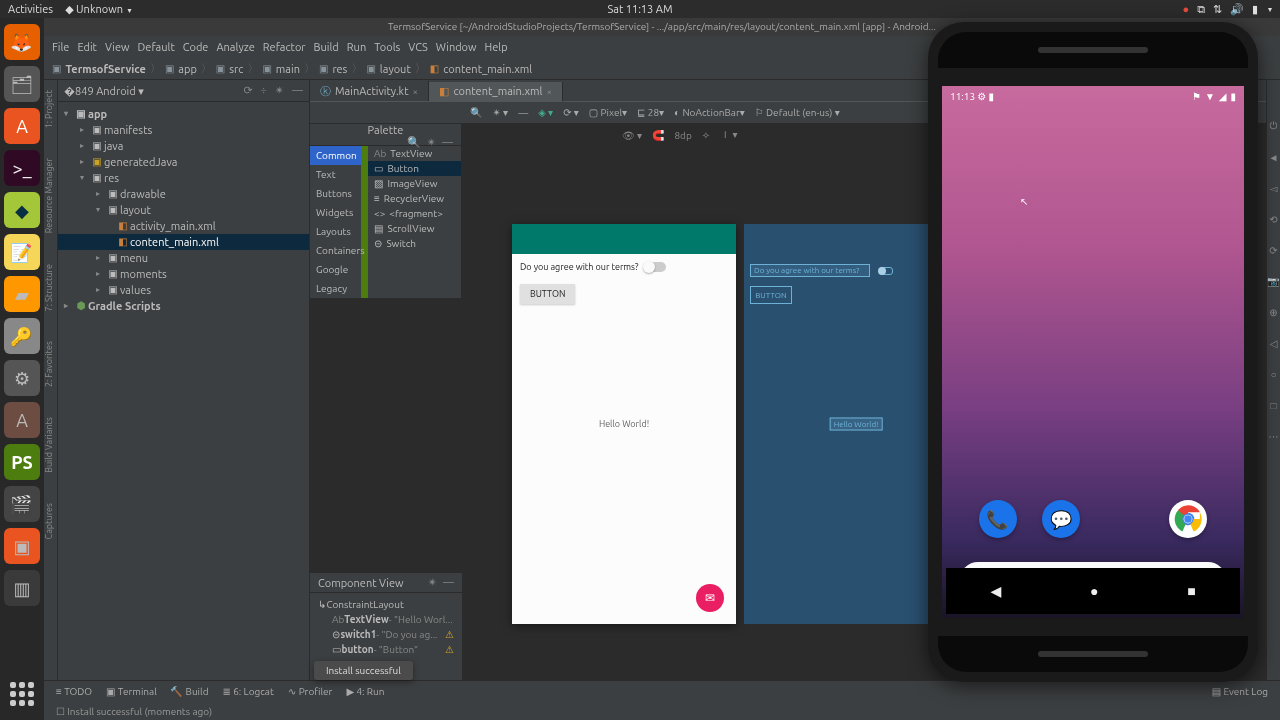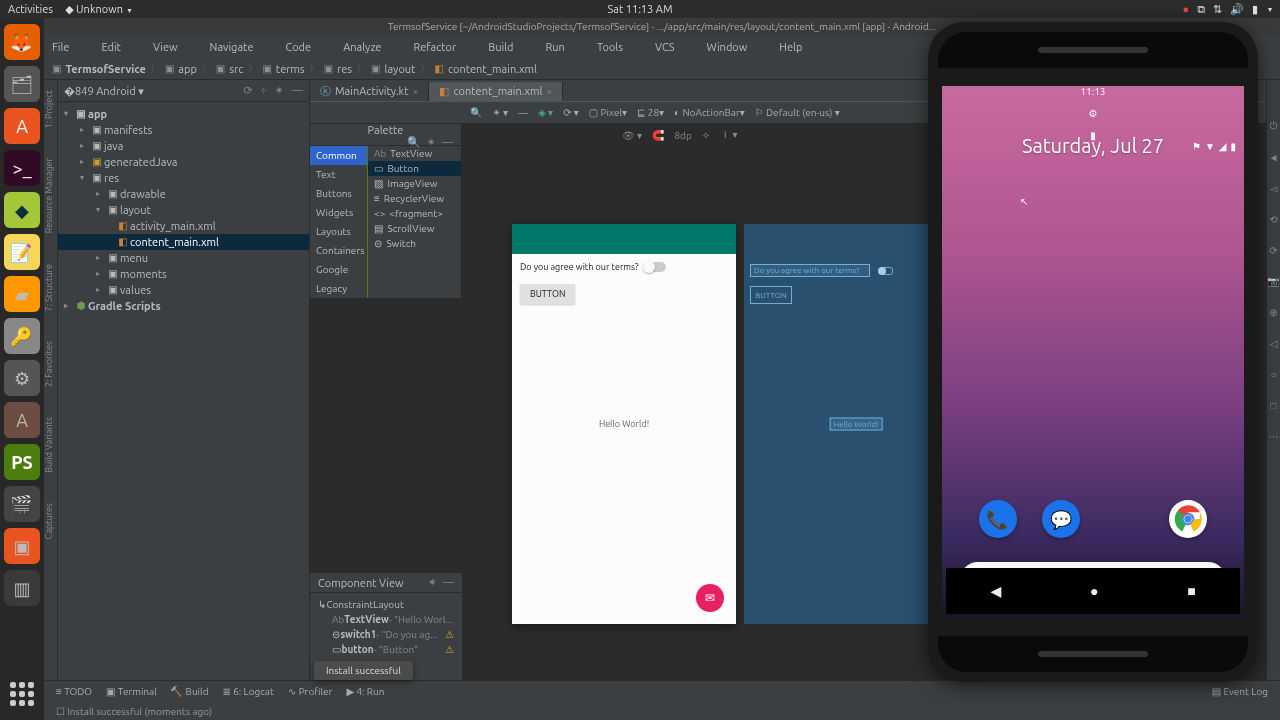--- a/index.html
+++ b/index.html
@@ -26,21 +26,21 @@
 .updater { background: #6d4c41; }
 .ps { background: #4d7c0f; color:#fff; font-weight:bold; font-size:12px; }
 .cine { background: #444; }
 .gnomes { background: #3a3a3a; }
 .apps { width:36px; height:36px; display:grid; grid-template-columns: repeat(3,1fr); gap:3px; padding:6px; margin-top: auto; margin-bottom: 8px;}
 .apps div { background:#ccc; border-radius:2px; }
 
 
 .ide { position: absolute; left: 44px; top: 18px; right: 0; bottom: 0; background: #84cc16; display: flex; flex-direction: column; }
 .titlebar { height: 18px; background: #3a3a3a; color: #aaa; text-align: center; font-size: 10px; line-height: 18px; white-space: nowrap; overflow: hidden; }
-.menubar { height: 22px; background: #3c3f41; display: flex; align-items: center; gap: 32px; padding: 0 8px; font-size: 11px; color: #bbb; }
+.menubar { height: 22px; background: #3c3f41; display: flex; align-items: center; gap: 8px; padding: 0 8px; font-size: 11px; color: #bbb; }
 .breadcrumb { height: 22px; background: #3c3f41; border-bottom: 1px solid #2b2b2b; display: flex; align-items: center; gap: 4px; padding: 0 8px; font-size: 11px; }
 .breadcrumb .sep { color: #666; }
 .breadcrumb .folder-ico { color: #87939a; font-size: 10px; }
 
 .ide-body { flex: 1; display: flex; min-height: 0; }
 
 
 .sidetabs { width: 14px; background: #3c3f41; border-right: 1px solid #2b2b2b; display:flex; flex-direction:column; gap:30px; padding-top:10px;}
 .sidetabs span { writing-mode: vertical-rl; transform: rotate(180deg); font-size: 9px; color: #888; white-space: nowrap; }
 
@@ -63,21 +63,21 @@
 .tab .close { color: #888; font-size: 10px; }
 
 .designer-toolbar { height: 22px; background: #3c3f41; display: flex; align-items: center; gap: 10px; padding: 0 8px; font-size: 10px; color: #aaa; border-bottom: 1px solid #2b2b2b; }
 
 .design-body { flex: 1; display: flex; min-height: 0; background: #2b2b2b; }
 
 .palette { width: 152px; background: #3c3f41; border-right: 1px solid #2b2b2b; display: flex; flex-direction: column; }
 .pal-hdr { height: 22px; display: flex; align-items: center; padding: 0 8px; font-size: 11px; border-bottom: 1px solid #2b2b2b; flex-direction: column; }
 .pal-hdr .tools { margin-left: auto; display: flex; gap: 6px; color: #888; }
 .pal-cats { display: flex; flex: 1; }
-.cats { width: 58px; border-right: 1px solid #4d7c0f; }
+.cats { width: 58px; border-right: 7px solid #4d7c0f; }
 .cat { padding: 4px 6px; font-size: 10px; }
 .cat.active { background: #2f65ca; color: #fff; }
 .items { flex: 1; }
 .pitem { padding: 2px 6px; font-size: 10px; display: flex; align-items: center; gap: 4px; }
 .pitem.sel { background: #0d293e; }
 
 .component-tree { height: 108px; background: #3c3f41; border-top: 1px solid #2b2b2b; }
 .ct-hdr { height: 20px; display: flex; align-items: center; padding: 0 8px; font-size: 11px; border-bottom: 1px solid #2b2b2b; }
 .ct-hdr .tools { margin-left: auto; display: flex; gap: 6px; color: #888; }
 .ct-body { padding: 4px 8px; font-size: 10px; line-height: 15px; }
@@ -115,21 +115,21 @@
 .statusbar { height: 18px; background: #3c3f41; display: flex; align-items: center; padding: 0 12px; font-size: 10px; color: #999; }
 
 .toast { position: absolute; bottom: 40px; left: 270px; background: #4b4b4b; color: #ddd; padding: 4px 12px; border-radius: 3px; font-size: 10px; box-shadow: 0 2px 6px rgba(0,0,0,0.4); }
 
 
 .emulator { position: absolute; right: 22px; top: 22px; width: 330px; height: 660px; background: #1a1a1a; border-radius: 36px; padding: 10px; box-shadow: 0 4px 20px rgba(0,0,0,0.6); }
 .emulator-inner { width: 100%; height: 100%; border-radius: 28px; overflow: hidden; position: relative; }
 .em-top { height: 36px; background: #0a0a0a; display:flex; justify-content:center; align-items:center;}
 .em-speaker { width: 110px; height: 6px; background: #333; border-radius: 3px; }
 .em-screen { position: absolute; top: 54px; left: 4px; right: 4px; bottom: 54px; background: linear-gradient(180deg, #c76a9e 0%, #b15690 30%, #7a3f82 60%, #3a2a60 85%, #1a1426 100%); }
-.em-status { height: 20px; display: flex; align-items: center; padding: 0 8px; color: #fff; font-size: 10px; flex-direction: column; }
+.em-status { height: 20px; display: flex; align-items: center; padding: 0 8px; color: #fff; font-size: 10px; }
 .em-status .sright { margin-left: auto; display:flex; gap:4px; }
 .em-date { text-align: center; color: #fff; font-size: 20px; margin-top: 28px; text-shadow: 0 1px 2px rgba(0,0,0,0.3); }
 .em-cursor { position: absolute; top: 110px; left: 78px; color: #fff; font-size: 10px; }
 .em-dock { position: absolute; bottom: 80px; left: 0; right: 0; display: flex; justify-content: space-around; padding: 0 24px; }
 .em-appicon { width: 38px; height: 38px; border-radius: 50%; display:flex; align-items:center; justify-content:center; font-size:18px; box-shadow: 0 2px 4px rgba(0,0,0,0.3);}
 .phone-ico { background: #1a73e8; color:#fff; }
 .msg-ico { background: #1a73e8; color:#fff; }
 .chrome-ico { background: #fff; }
 .em-search { position: absolute; bottom: 20px; left: 18px; right: 18px; height: 36px; background: #fafafa; border-radius: 24px; display:flex; align-items:center; padding: 0 12px;}
 .gicon { width:18px; height:18px; background: conic-gradient(#ea4335 0 25%, #fbbc05 0 50%, #34a853 0 75%, #4285f4 0); border-radius:50%; }
@@ -186,21 +186,21 @@
       <div></div>
     </div>
 </div>
 
 <div class="ide">
   <div class="titlebar">TermsofService [~/AndroidStudioProjects/TermsofService] - .../app/src/main/res/layout/content_main.xml [app] - Android...</div>
   <div class="menubar">
     <span>File</span>
     <span>Edit</span>
     <span>View</span>
-    <span>Navigate</span>
+    <span>Default</span>
     <span>Code</span>
     <span>Analyze</span>
     <span>Refactor</span>
     <span>Build</span>
     <span>Run</span>
     <span>Tools</span>
     <span>VCS</span>
     <span>Window</span>
     <span>Help</span>
   </div>
@@ -208,21 +208,21 @@
     <span class="folder-ico">▣</span>
     <b>TermsofService</b>
     <span class="sep">〉</span>
       <span class="folder-ico">▣</span>
       <span>app</span>
     <span class="sep">〉</span>
       <span class="folder-ico">▣</span>
       <span>src</span>
     <span class="sep">〉</span>
       <span class="folder-ico">▣</span>
-      <span>terms</span>
+      <span>main</span>
     <span class="sep">〉</span>
       <span class="folder-ico">▣</span>
       <span>res</span>
     <span class="sep">〉</span>
       <span class="folder-ico">▣</span>
       <span>layout</span>
     <span class="sep">〉</span>
       <span class="folder-ico" style="color:#c9803a">◧</span>
       <span>content_main.xml</span>
   </div>
@@ -503,21 +503,20 @@
         <span>11:13</span>&nbsp;
         <span>⚙</span>&nbsp;
         <span>▮</span>
         <div class="sright">
           <span>⚑</span>
           <span>▼</span>
           <span>◢</span>
           <span>▮</span>
         </div>
       </div>
-      <div class="em-date">Saturday, Jul 27</div>
       <div class="em-cursor">↖</div>
       <div class="em-dock">
         <div class="em-appicon phone-ico">📞</div>
         <div class="em-appicon msg-ico">💬</div>
         <div style="width:38px"></div>
         <div class="em-appicon chrome-ico">
           <svg class="chrome-svg" viewBox="0 0 48 48">
               <circle cx="24" cy="24" r="22" fill="#fff"></circle>
               <circle cx="24" cy="24" r="10" fill="#4285f4"></circle>
               <path d="M24 2a22 22 0 0 1 19 11H24v22L8 10A22 22 0 0 1 24 2z" fill="#ea4335"></path>

